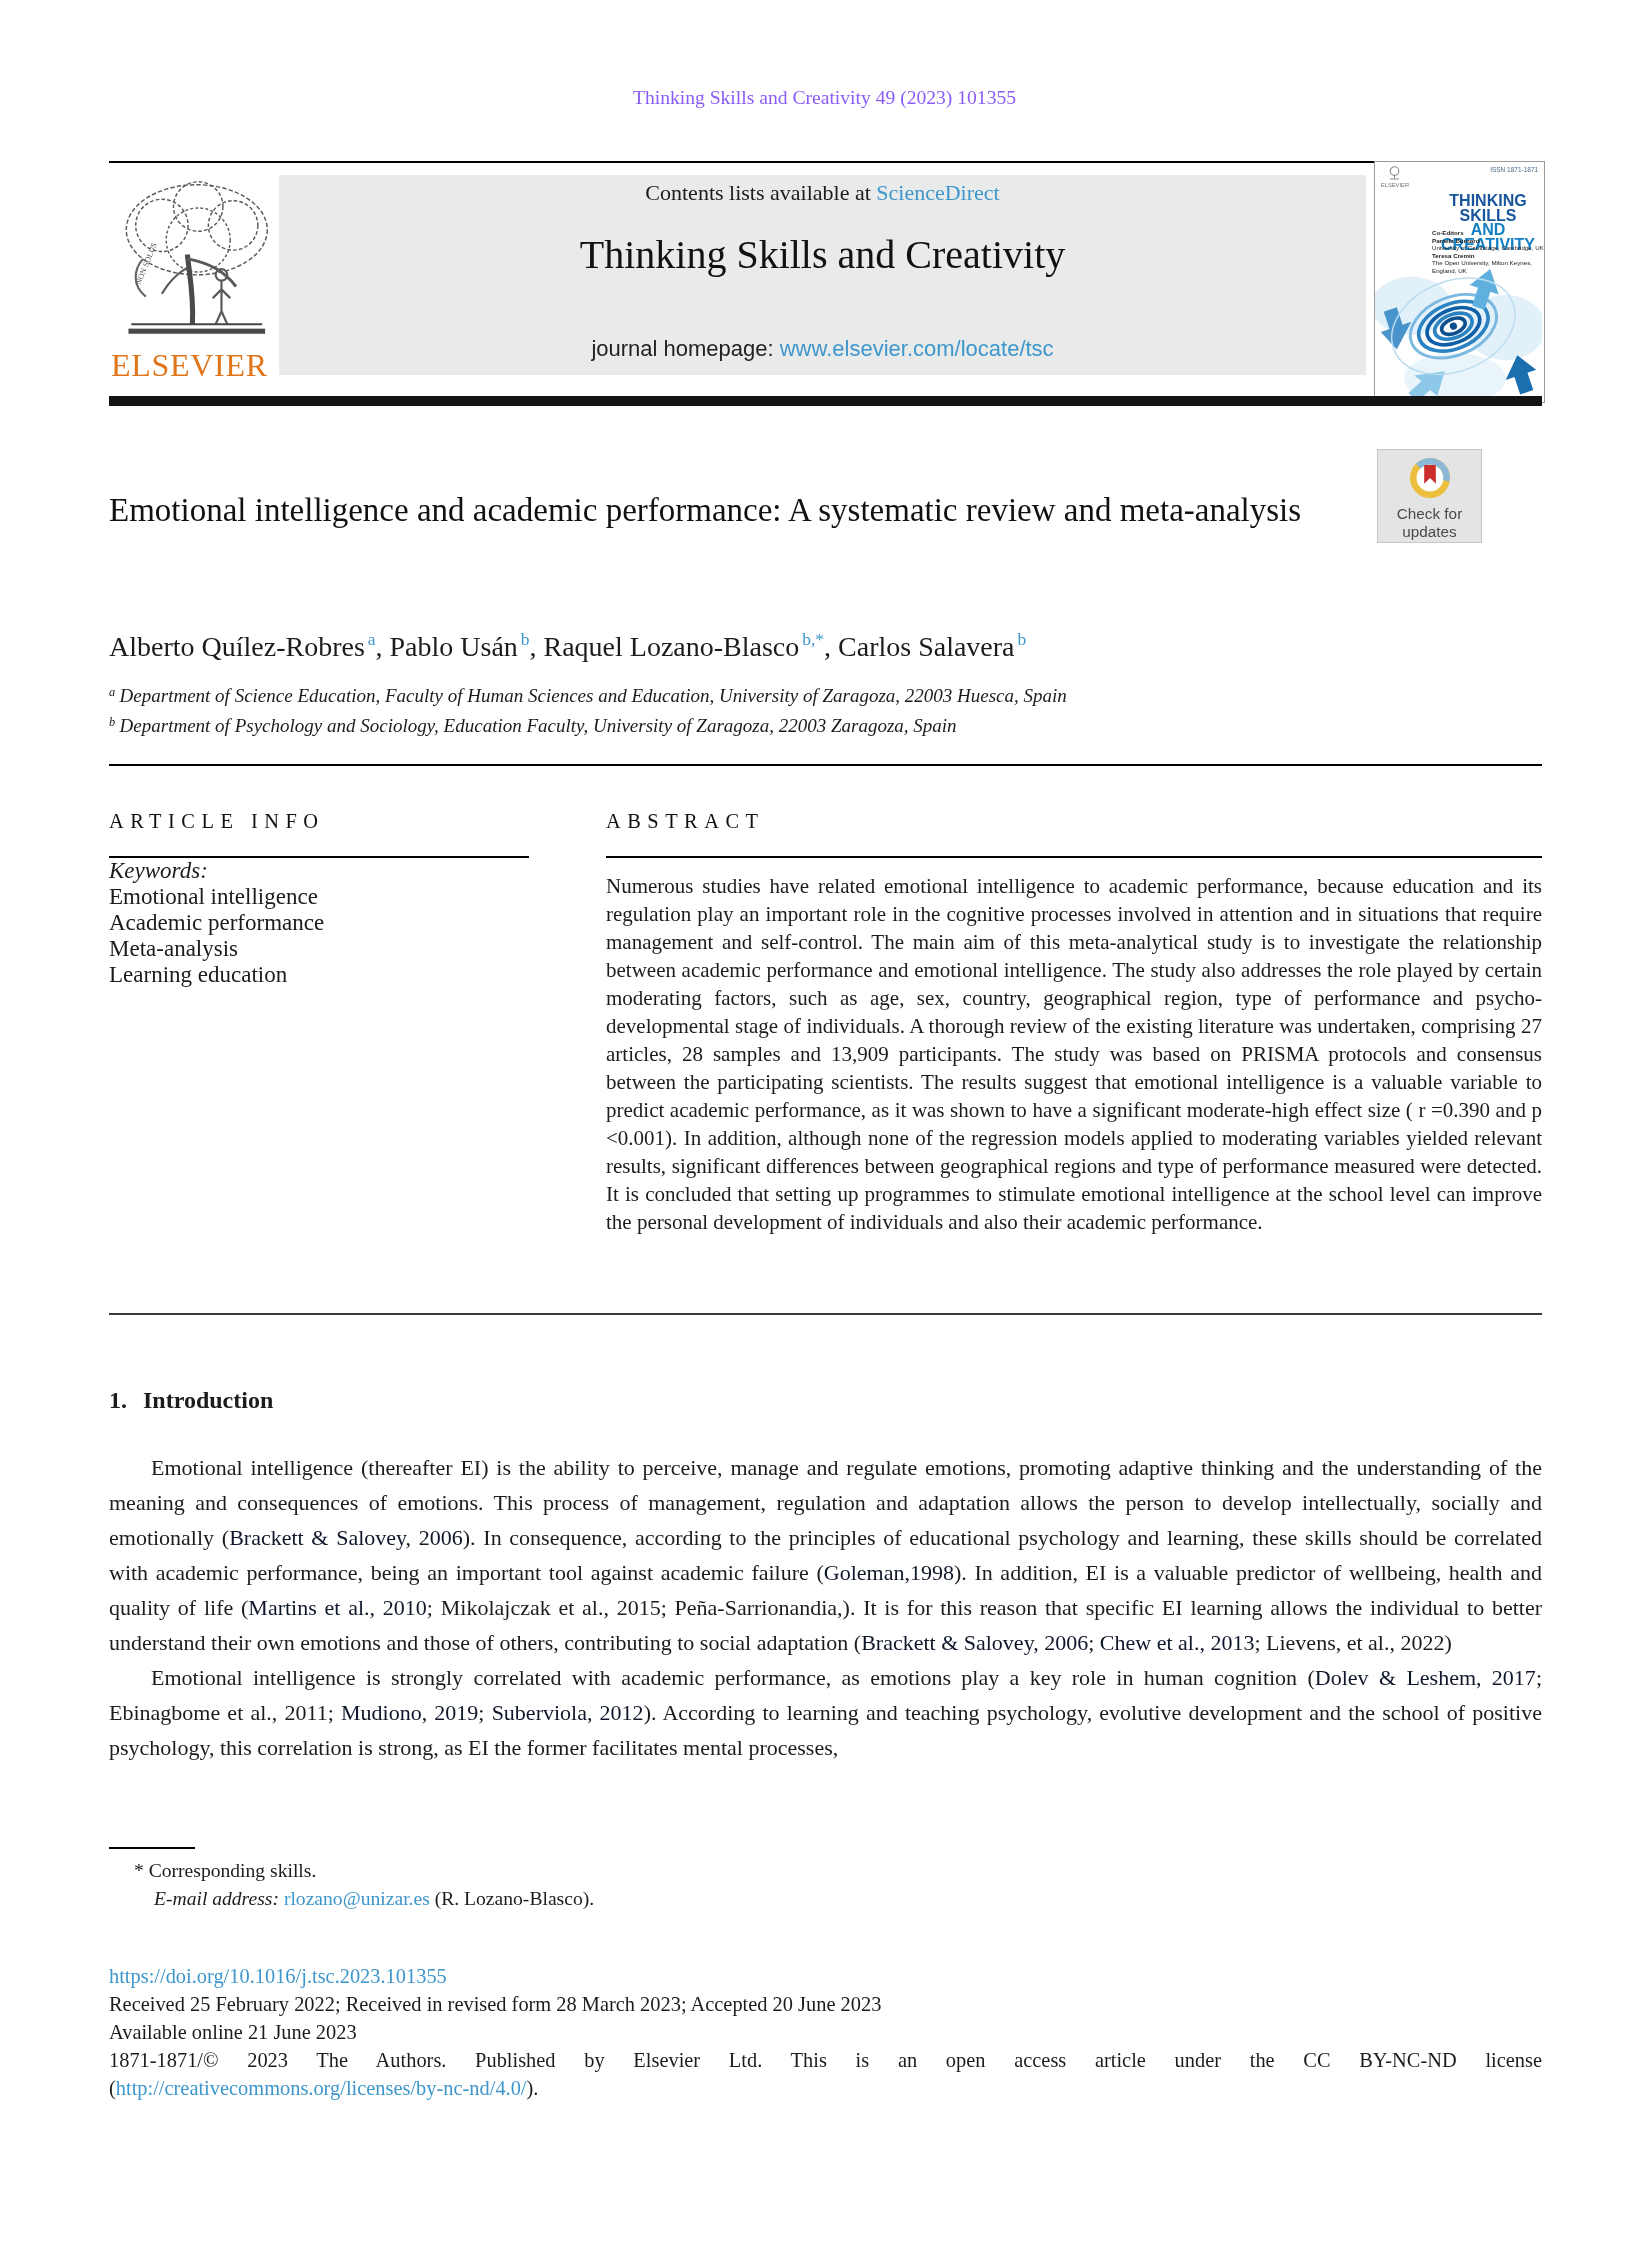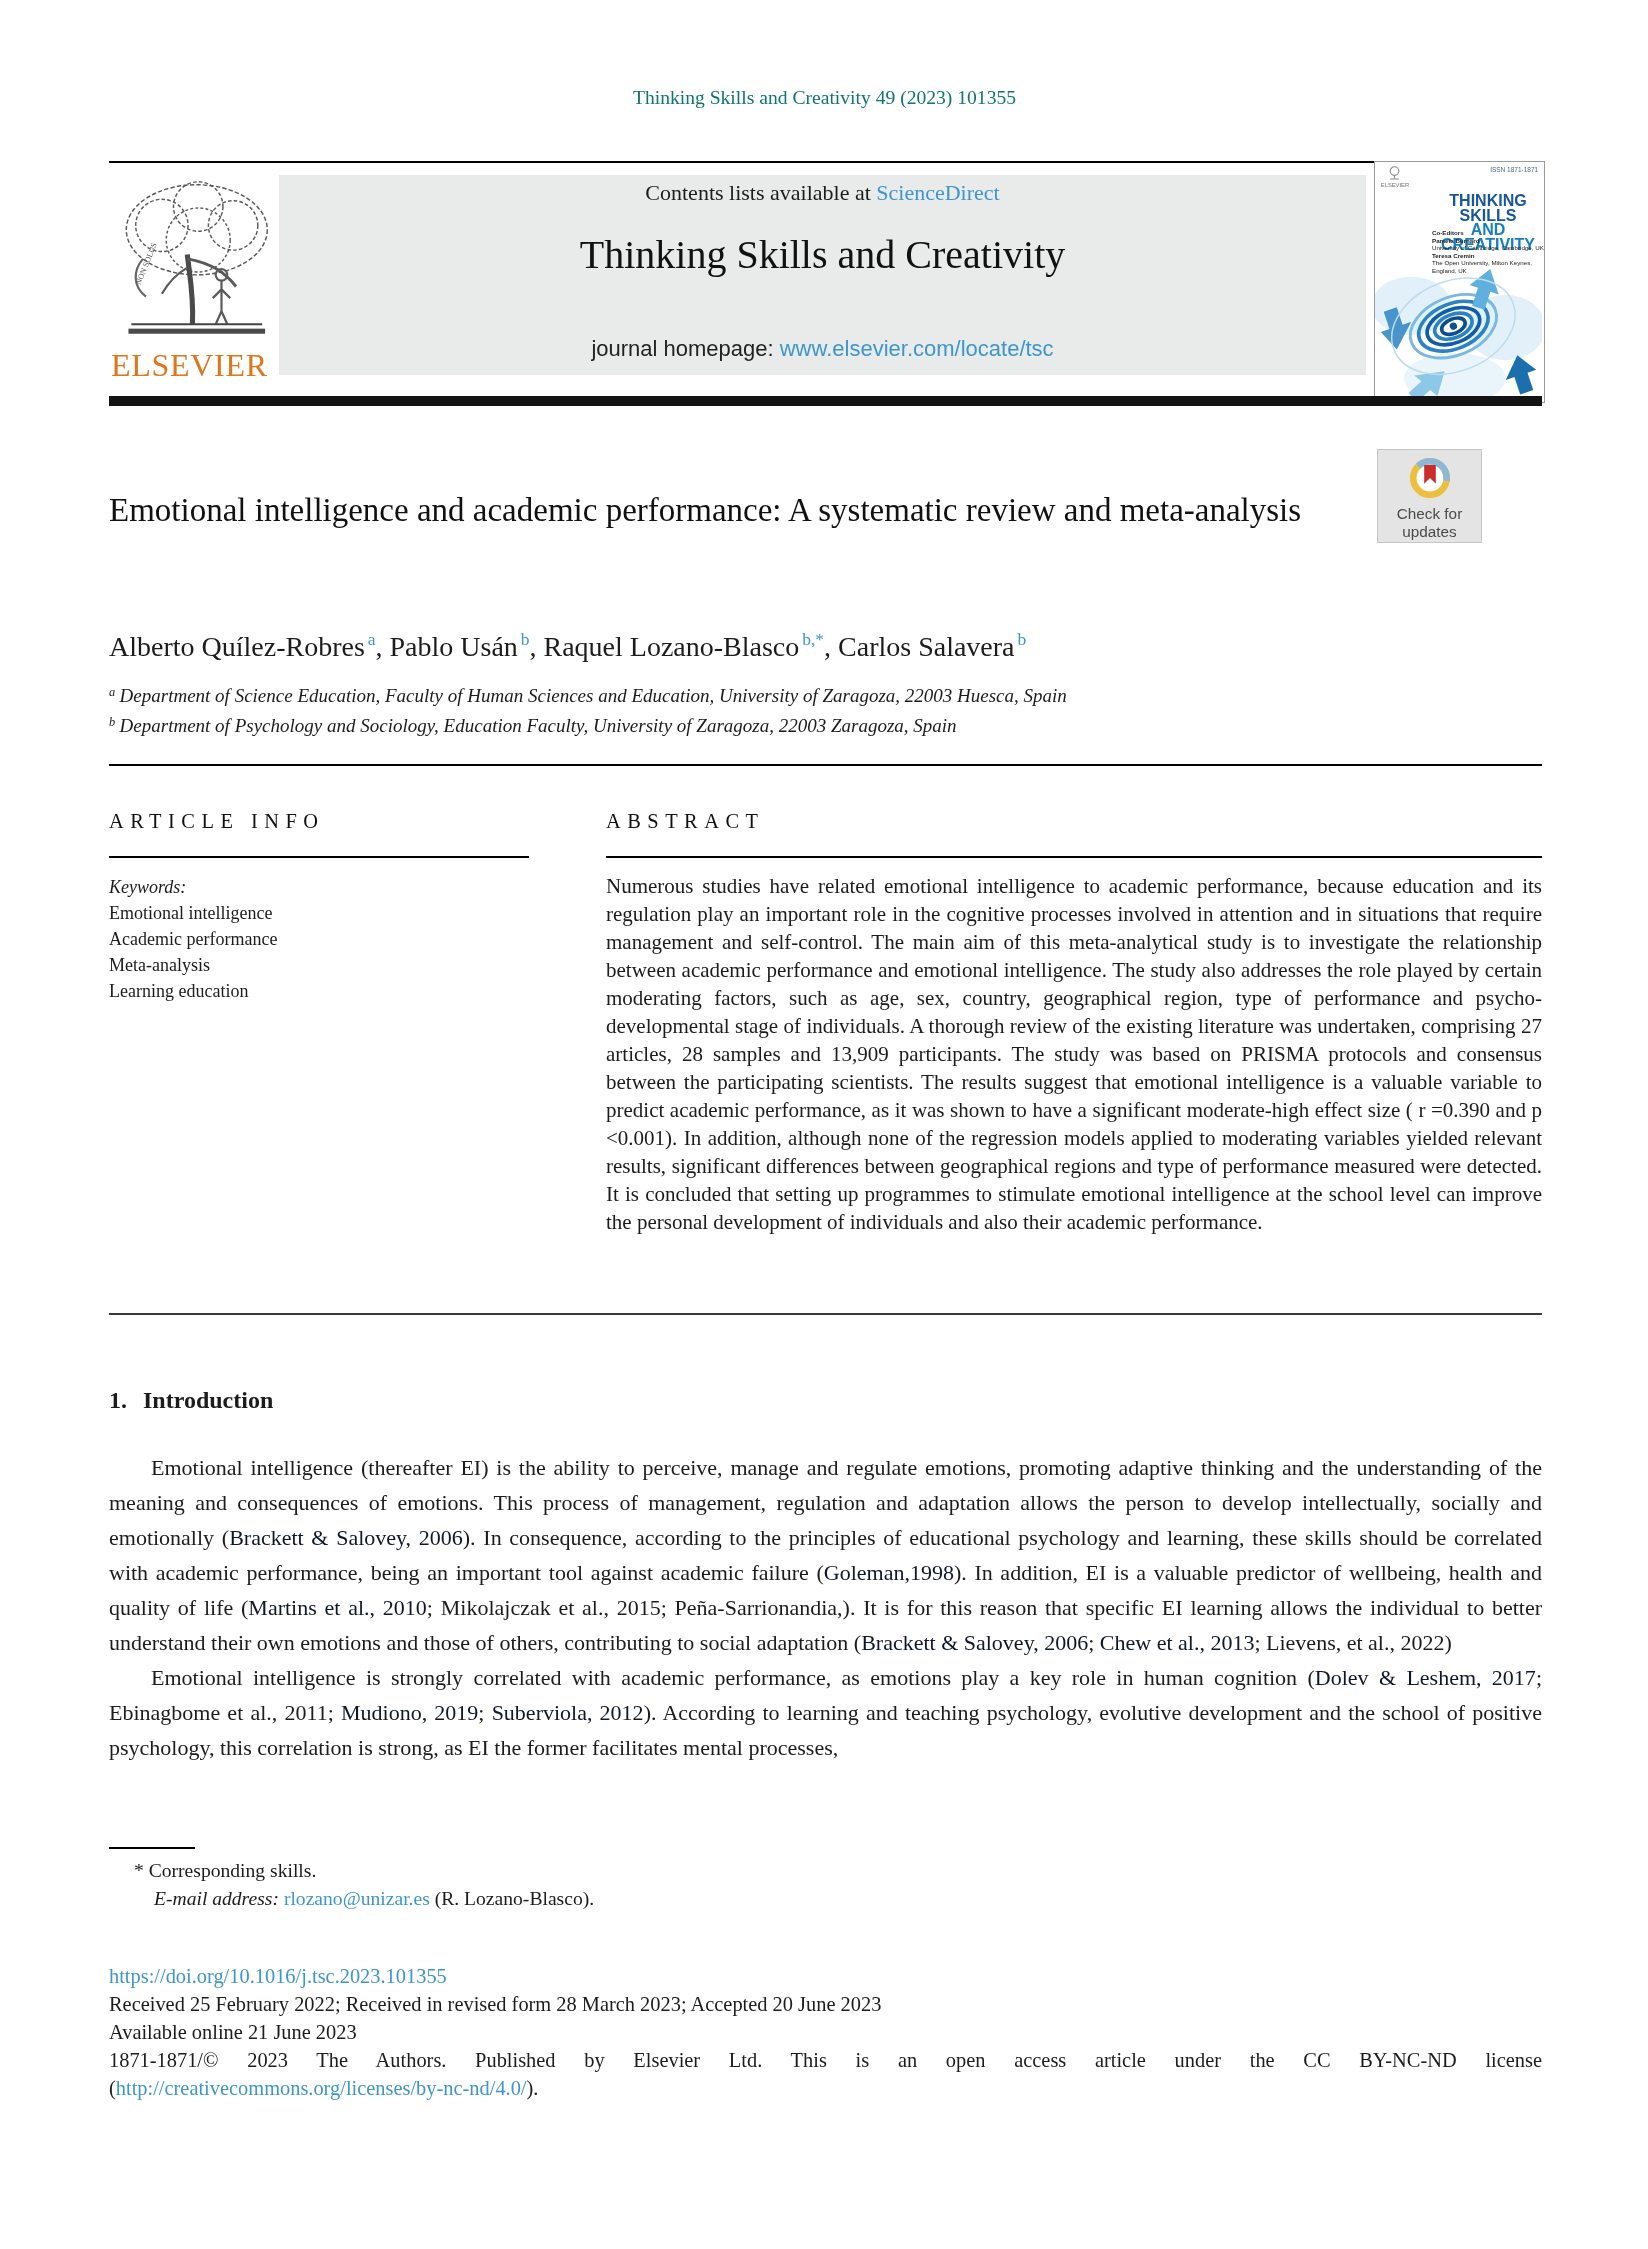--- a/index.html
+++ b/index.html
@@ -1,21 +1,21 @@
 <!DOCTYPE html>
 <html style="font-size:11.6px"><head>
 <meta charset="utf-8">
 <style>
   html,body{margin:0;padding:0;background:#ffffff;}
   .page{position:relative;width:1649px;height:2250px;background:#fff;
         font-family:"Liberation Serif",serif;color:#1c1c1c;overflow:hidden;}
 
   
   .journal-ref{position:absolute;top:87px;left:0;width:100%;text-align:center;
-               font-size:19.6px;color:#0f766e;}
+               font-size:19.6px;color:#8b5cf6;}
 
   .rule{position:absolute;left:109px;width:1433px;height:1.5px;background:#000;}
   .rule-top{top:161px;}
   .rule-mid{top:764px;}
   .rule-bottom{top:1313px;height:2.2px;background:#3a3a3a;}
 
   
   .banner{position:absolute;left:279px;top:175px;width:1087px;height:200px;
           background:#e9eaea;text-align:center;}
   .contents-line{margin-top:5px;font-size:22px;color:#1c1c1c;}
@@ -53,21 +53,21 @@
   .authors{position:absolute;left:109px;top:631px;width:1382px;font-size:28px;}
   .authors .sup{font-size:17.5px;position:relative;top:-11px;color:#3d96cc;margin-left:2.9px;}
   .affils{position:absolute;left:109px;top:682px;width:1382px;font-size:19px;font-style:italic;line-height:28px;}
   .affils .sup{font-size:12.4px;position:relative;top:-6.5px;margin-right:4.4px;}
 
   
   .info-col{position:absolute;left:109px;top:810px;width:420px;}
   .abs-col{position:absolute;left:606px;top:810px;width:936px;}
   .col-heading{font-size:20.4px;letter-spacing:6.5px;color:#111;}
   .col-rule{margin-top:23px;height:1.5px;background:#000;width:100%;}
-  .keywords{margin-top:16px;font-size:18px;line-height:26px;}
+  .keywords{font-size:23px;line-height:26px;}
   .kw-label{font-style:italic;}
   .abs-text{margin-top:14.5px;font-size:21px;line-height:28px;text-align:justify;}
 
   
   .intro{position:absolute;left:109px;top:1387px;width:1433px;}
   .intro-heading{font-weight:bold;font-size:24px;}
   .intro-heading .num{margin-right:16px;}
   .intro-body{margin-top:36px;height:385px;overflow:hidden;}
   .intro-body p{margin:0;font-size:22px;line-height:35px;text-align:justify;text-indent:42px;}
   .cite{color:#0f172a;cursor:pointer;}

